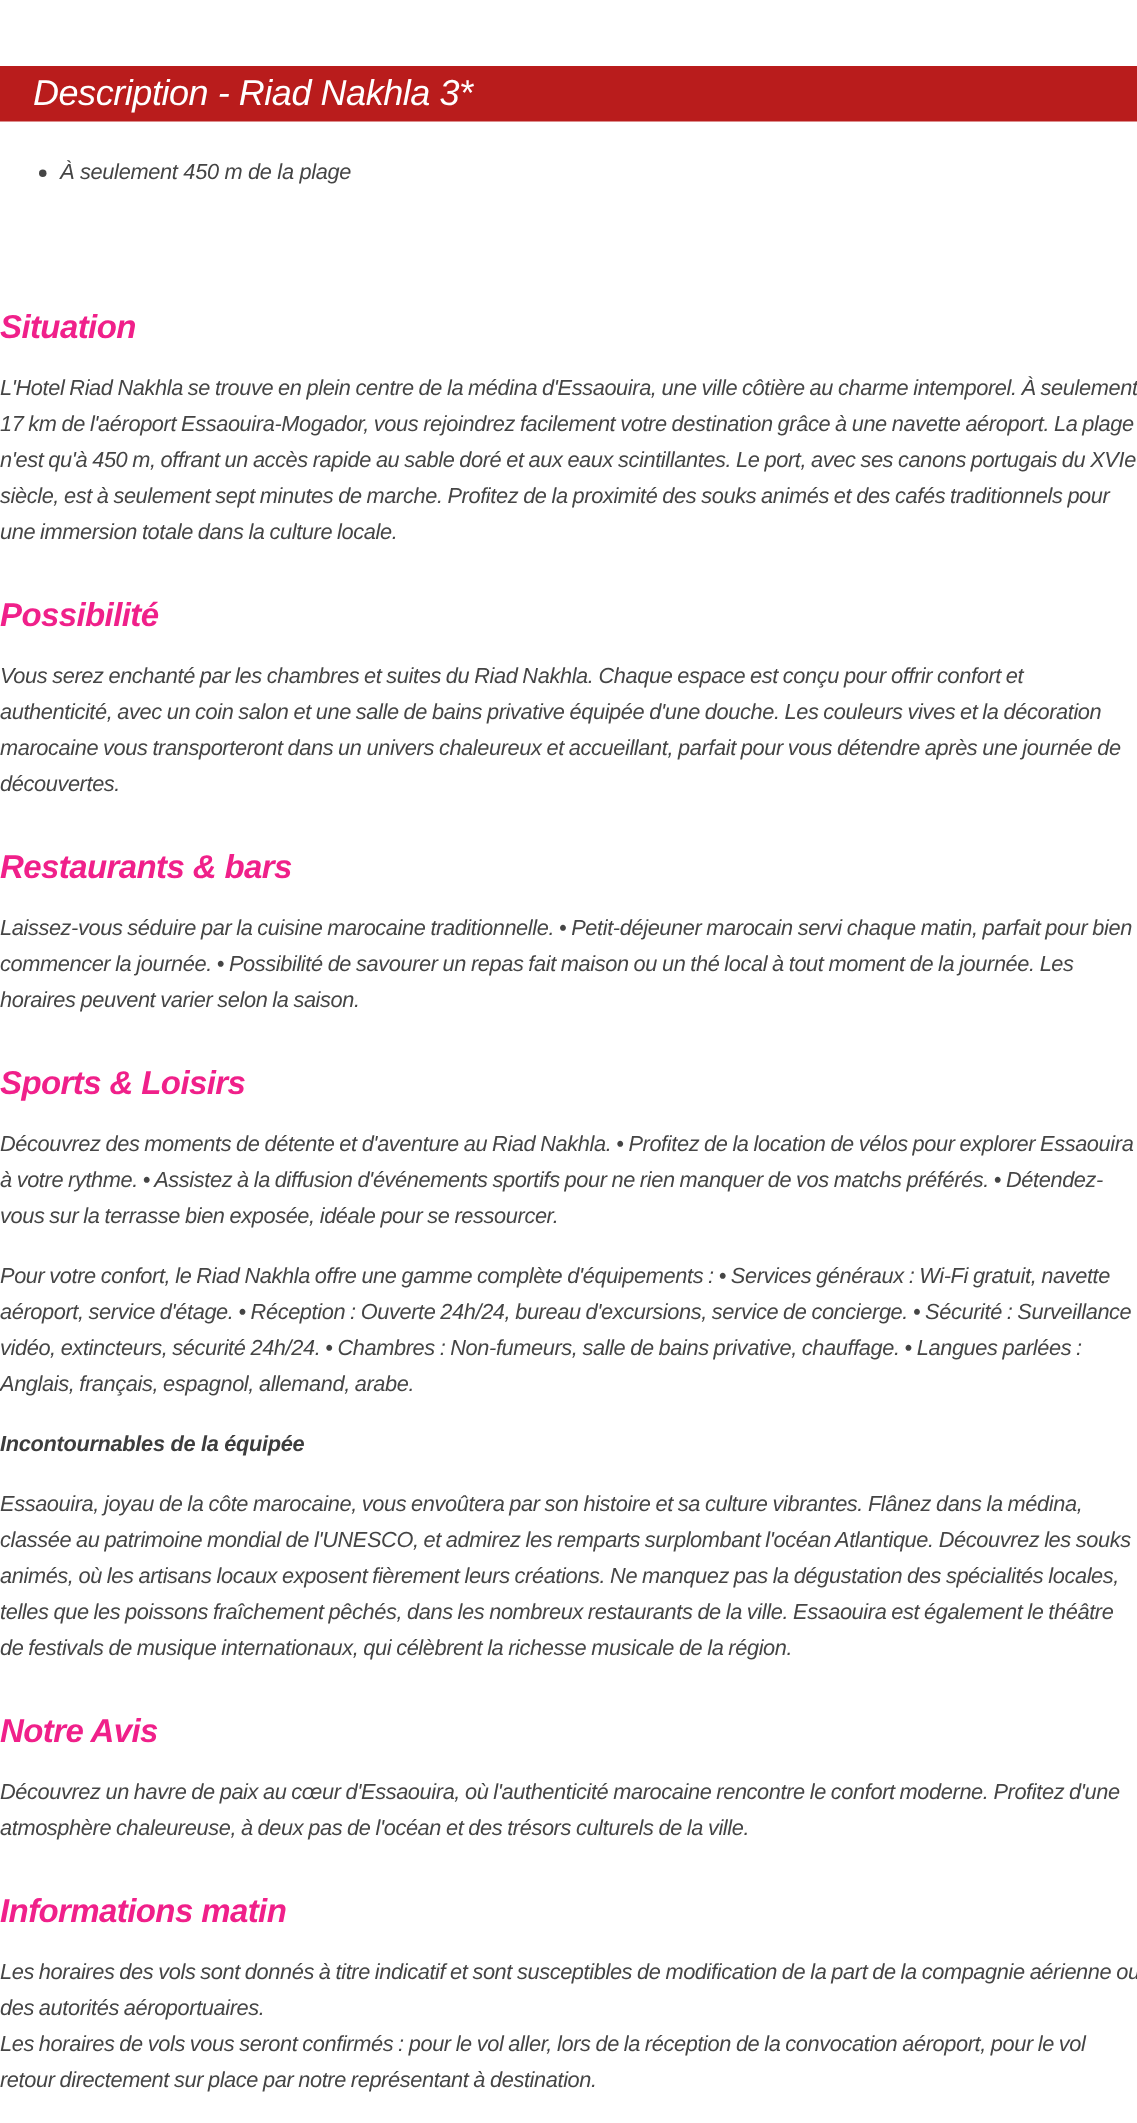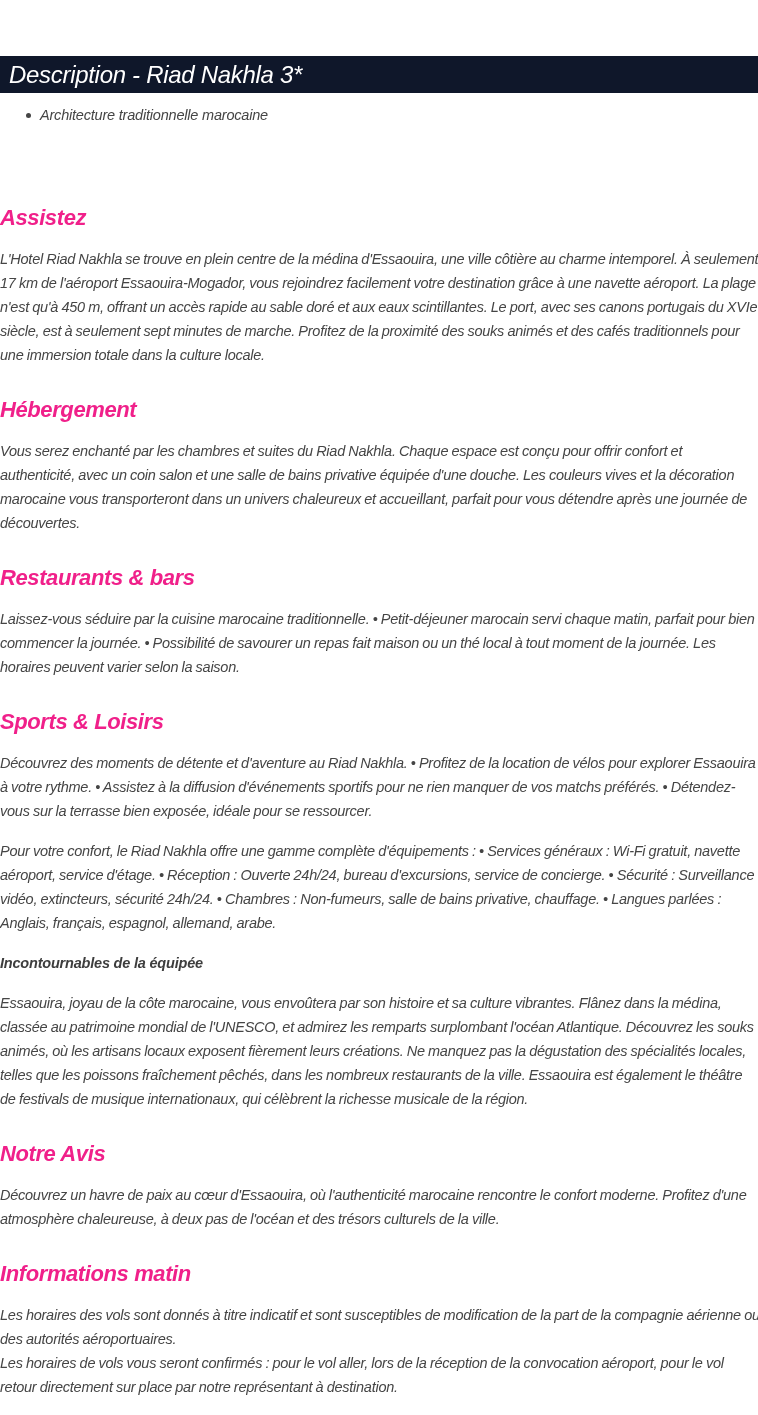--- a/index.html
+++ b/index.html
@@ -6,25 +6,25 @@
   body {
     width: 758px;
     height: 1415px;
     overflow: hidden;
     font-family: "DejaVu Sans", sans-serif;
     position: relative;
   }
   .page { position: absolute; left: 0; top: 0; width: 758px; }
   .title-bar {
     position: absolute;
-    left: 0; top: 56px;
+    left: 0; top: 44px;
     width: 758px; height: 37px;
-    background: #0f172a;
+    background: #b91c1c;
     box-sizing: border-box;
-    padding-left: 9px;
+    padding-left: 22px;
   }
   .title-bar h1 {
     margin: 0;
     font-family: "Liberation Sans", sans-serif;
     font-style: italic;
     font-weight: normal;
     font-size: 24px;
     line-height: 37px;
     color: #ffffff;
     letter-spacing: -0.3px;
@@ -94,27 +94,27 @@
 </head>
 <body>
 
 <div class="page">
 
   <div class="title-bar">
     <h1>Description - Riad Nakhla 3*</h1>
   </div>
 
   <ul class="highlights">
-    <li><span class="bullet"></span><span>Architecture traditionnelle marocaine</span></li>
+    <li><span class="bullet"></span><span>À seulement 450 m de la plage</span></li>
   </ul>
 
-  <h2 class="section-heading" style="top:204px;">Assistez</h2>
+  <h2 class="section-heading" style="top:204px;">Situation</h2>
   <p class="para" style="top:247px;">L'Hotel Riad Nakhla se trouve en plein centre de la médina d'Essaouira, une ville côtière au charme intemporel. À seulement 17 km de l'aéroport Essaouira-Mogador, vous rejoindrez facilement votre destination grâce à une navette aéroport. La plage n'est qu'à 450 m, offrant un accès rapide au sable doré et aux eaux scintillantes. Le port, avec ses canons portugais du XVIe siècle, est à seulement sept minutes de marche. Profitez de la proximité des souks animés et des cafés traditionnels pour une immersion totale dans la culture locale.</p>
 
-  <h2 class="section-heading" style="top:396px;">Hébergement</h2>
+  <h2 class="section-heading" style="top:396px;">Possibilité</h2>
   <p class="para" style="top:439px;">Vous serez enchanté par les chambres et suites du Riad Nakhla. Chaque espace est conçu pour offrir confort et authenticité, avec un coin salon et une salle de bains privative équipée d'une douche. Les couleurs vives et la décoration marocaine vous transporteront dans un univers chaleureux et accueillant, parfait pour vous détendre après une journée de découvertes.</p>
 
   <h2 class="section-heading" style="top:564px;text-align:center;">Restaurants &amp; bars</h2>
   <p class="para" style="top:607px;">Laissez-vous séduire par la cuisine marocaine traditionnelle. • Petit-déjeuner marocain servi chaque matin, parfait pour bien commencer la journée. • Possibilité de savourer un repas fait maison ou un thé local à tout moment de la journée. Les horaires peuvent varier selon la saison.</p>
 
   <h2 class="section-heading" style="top:708px;">Sports &amp; Loisirs</h2>
   <p class="para" style="top:751px;">Découvrez des moments de détente et d'aventure au Riad Nakhla. • Profitez de la location de vélos pour explorer Essaouira à votre rythme. • Assistez à la diffusion d'événements sportifs pour ne rien manquer de vos matchs préférés. • Détendez-vous sur la terrasse bien exposée, idéale pour se ressourcer.</p>
   <p class="para" style="top:839px;">Pour votre confort, le Riad Nakhla offre une gamme complète d'équipements : • Services généraux : Wi-Fi gratuit, navette aéroport, service d'étage. • Réception : Ouverte 24h/24, bureau d'excursions, service de concierge. • Sécurité : Surveillance vidéo, extincteurs, sécurité 24h/24. • Chambres : Non-fumeurs, salle de bains privative, chauffage. • Langues parlées : Anglais, français, espagnol, allemand, arabe.</p>
   <p class="subheading" style="top:951px;">Incontournables de la équipée</p>
   <p class="para" style="top:991px;">Essaouira, joyau de la côte marocaine, vous envoûtera par son histoire et sa culture vibrantes. Flânez dans la médina, classée au patrimoine mondial de l'UNESCO, et admirez les remparts surplombant l'océan Atlantique. Découvrez les souks animés, où les artisans locaux exposent fièrement leurs créations. Ne manquez pas la dégustation des spécialités locales, telles que les poissons fraîchement pêchés, dans les nombreux restaurants de la ville. Essaouira est également le théâtre de festivals de musique internationaux, qui célèbrent la richesse musicale de la région.</p>

